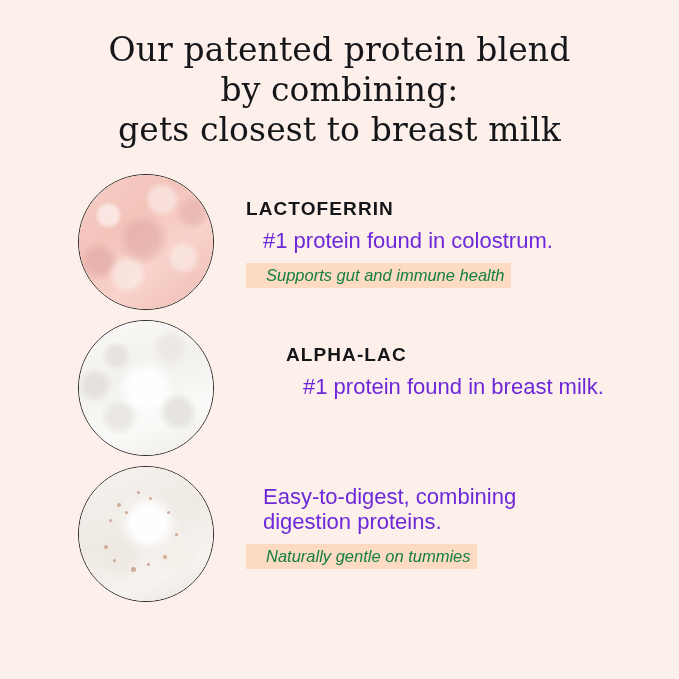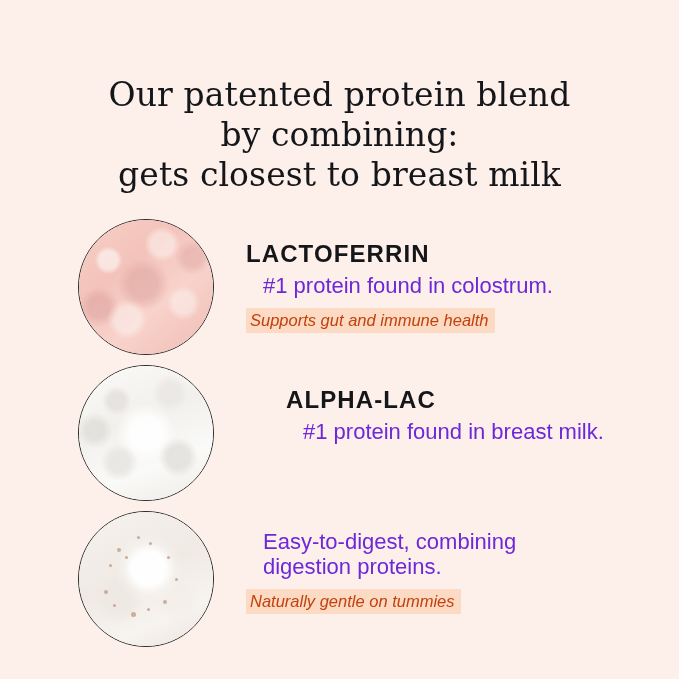--- a/index.html
+++ b/index.html
@@ -24,21 +24,20 @@
   
   .heading {
     padding-top: 30px;
     text-align: center;
     font-family: "DejaVu Serif", "Liberation Serif", serif;
     color: #15161a;
     font-size: 33px;
     line-height: 40px;
     letter-spacing: 0.1px;
     font-weight: 400;
-    margin-top: 45px;
   }
   .heading .line {
     display: block;
     white-space: nowrap;
   }
 
   
   .rows {
     margin-top: 24px;
   }
@@ -113,43 +112,43 @@
   
   .text {
     padding-left: 28px;
     padding-top: 24px;
     flex: 1 1 auto;
   }
   .text-3 { padding-top: 18px; }
 
   .title {
     font-family: "Liberation Sans", sans-serif;
-    font-size: 24px;
+    font-size: 19px;
     letter-spacing: 1.1px;
     color: #15161a;
     font-weight: 700;
     margin: 0 0 8px 0;
     line-height: 22px;
   }
   .desc {
     font-family: "Liberation Sans", sans-serif;
     font-size: 22px;
     color: #6d28d9;
     line-height: 25px;
     margin: 0 0 10px 17px;
     font-weight: 400;
   }
   .tag {
     display: inline-block;
     background: #fcdac4;
     font-family: "Liberation Sans", sans-serif;
     font-style: italic;
     font-size: 16.5px;
-    color: #c2410c;
-    padding: 2px 6px 3px 4px;
+    color: #15803d;
+    padding: 2px 6px 3px 20px;
     line-height: 20px;
     white-space: nowrap;
   }
 </style>
 </head>
 <body>
 
 <div class="page">
 
   <div class="heading">

